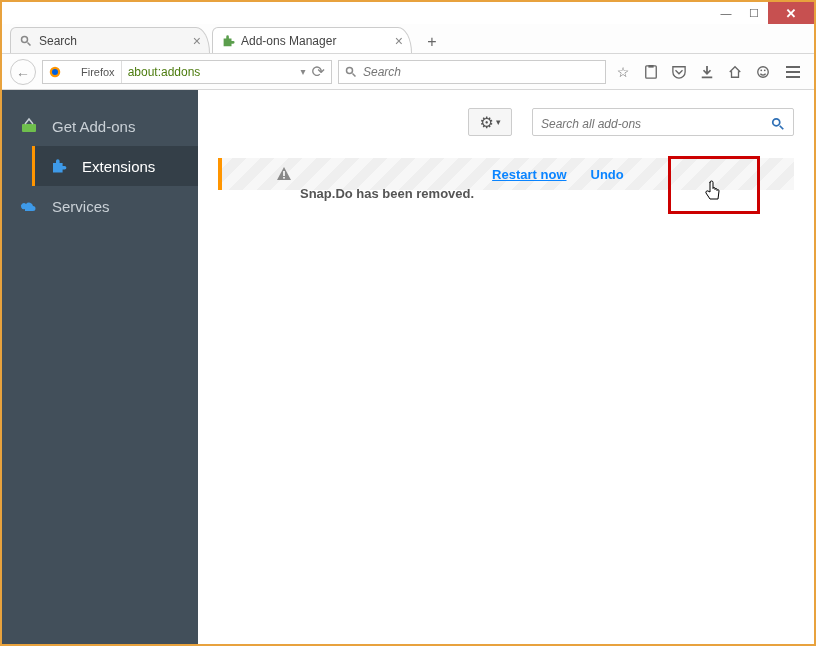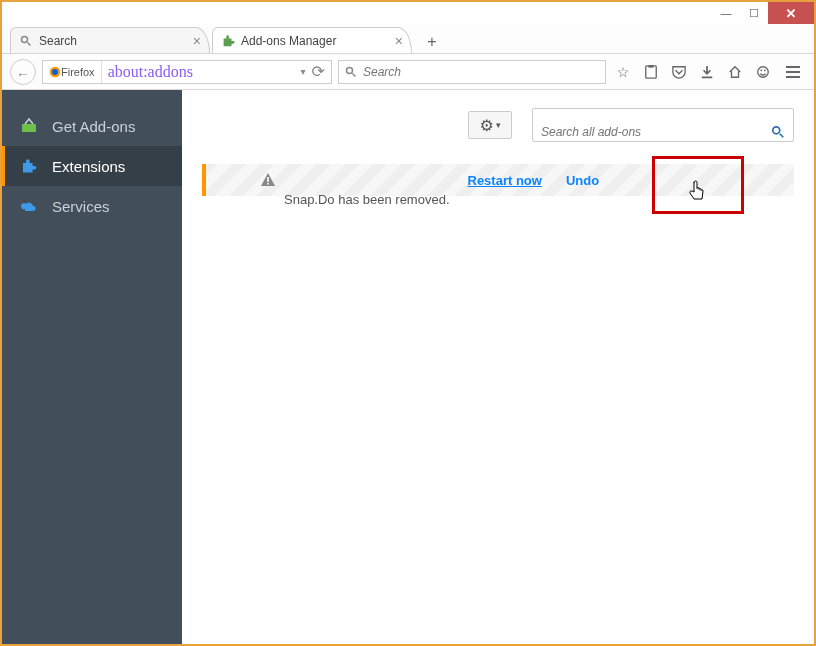--- a/index.html
+++ b/index.html
@@ -15,50 +15,50 @@
 .tab { height: 26px; width: 200px; border: 1px solid #ccc; border-bottom: none; border-top-left-radius: 6px; border-top-right-radius: 14px 26px; background: #f6f6f6; display: flex; align-items: center; padding: 0 8px; margin-right: 2px; font-size: 12px; color: #444; position: relative; }
 .tab.active { background: #fff; }
 .tab .tabicon { width: 14px; height: 14px; margin-right: 6px; display: flex; align-items: center; justify-content: center; }
 .tab .tabclose { margin-left: auto; color: #888; font-size: 14px; }
 .newtab { width: 24px; height: 22px; display: flex; align-items: center; justify-content: center; font-size: 16px; color: #666; margin-left: 6px; }
 
 
 .navbar { height: 36px; background: #fdfdfd; display: flex; align-items: center; padding: 0 8px; gap: 6px; border-bottom: 1px solid #d7d7d7; }
 .backbtn { width: 26px; height: 26px; border: 1px solid #ccc; border-radius: 50%; display: flex; align-items: center; justify-content: center; color: #888; font-size: 14px; }
 .urlbox { flex: 0 0 290px; height: 24px; border: 1px solid #ccc; background: #fff; display: flex; align-items: center; }
-.urlbox .segA { padding: 0 6px; font-size: 11px; color: #555; border-right: 1px solid #ddd; height: 100%; display: flex; align-items: center; gap: 0; }
-.urlbox .segB { padding: 0 6px; font-size: 16px; color: #8b5cf6; flex: 1; font-family: Liberation Serif, serif; }
+.urlbox .segA { padding: 0 6px; font-size: 11px; color: #555; border-right: 1px solid #ddd; height: 100%; display: flex; align-items: center; gap: 20px; }
+.urlbox .segB { padding: 0 6px; font-size: 12px; color: #4d7c0f; flex: 1; font-family: Liberation Sans, sans-serif; }
 .urlbox .segR { padding: 0 6px; color: #888; display: flex; gap: 6px; align-items: center; }
 .searchbox { flex: 1; height: 24px; border: 1px solid #ccc; background: #fff; display: flex; align-items: center; padding: 0 6px; gap: 6px; }
 .searchbox input { border: none; outline: none; flex: 1; font-size: 12px; font-style: italic; color: #999; }
 .tbicon { width: 22px; height: 22px; display: flex; align-items: center; justify-content: center; color: #666; font-size: 14px; }
 .hamburger { width: 26px; height: 26px; display: flex; flex-direction: column; justify-content: center; gap: 3px; align-items: center; }
 .hamburger span { width: 14px; height: 2px; background: #666; }
 
 
 .content { display: flex; height: calc(100% - 22px - 30px - 36px); background: #fff; }
 
 
-.sidebar { width: 180px; background: #424f5a; display: flex; flex-direction: column; padding-top: 16px; }
+.sidebar { width: 196px; background: #424f5a; display: flex; flex-direction: column; padding-top: 16px; }
 .sbitem { height: 40px; display: flex; align-items: center; padding-left: 18px; gap: 14px; color: #c9d0d6; font-size: 15px; cursor: pointer; }
-.sbitem.active { background: #343f48; color: #fff; box-shadow: inset 3px 0 0 #ff9500; }
+.sbitem.active { background: #343f48; color: #fff; box-shadow: inset 3px 0 0 #ff9500; margin-left: 30px; }
 .sbitem .sbicon { width: 18px; height: 18px; display: flex; align-items: center; justify-content: center; }
 
 
 .mainpanel { flex: 1; padding: 18px 20px; position: relative; }
 .toprow { display: flex; justify-content: flex-end; gap: 20px; align-items: center; margin-bottom: 22px; }
 .gearbtn { height: 28px; width: 44px; border: 1px solid #ccc; border-radius: 2px; background: #f6f6f6; display: flex; align-items: center; justify-content: center; gap: 2px; color: #555; }
-.addonsearch { width: 262px; height: 28px; border: 1px solid #ccc; border-radius: 2px; display: flex; align-items: flex-start; padding: 16px 8px; }
+.addonsearch { width: 262px; height: 28px; border: 1px solid #ccc; border-radius: 2px; display: flex; align-items: flex-end; padding: 4px 8px; }
 .addonsearch input { border: none; outline: none; flex: 1; font-size: 12px; font-style: italic; color: #999; }
 .addonsearch .sicon { color: #2e6fb5; font-size: 14px; }
 
 
 .notifbar { height: 32px; border-left: 4px solid #ff9500; background: repeating-linear-gradient(-45deg, #f7f7f7 0 10px, #efefef 10px 20px); display: flex; align-items: center; font-size: 13px; color: #444; position: relative; }
 .notifbar .warnicon { margin-left: 54px; margin-right: 8px; color: #777; }
-.notifbar .msg { font-weight: normal; color: #555; margin-top: 38px; }
+.notifbar .msg { font-weight: bold; color: #555; margin-top: 38px; }
 .notifbar .restart { color: #0a84ff; text-decoration: underline; font-weight: bold; margin-left: 18px; cursor: pointer; }
 .notifbar .undo { color: #0a84ff; font-weight: bold; margin-left: 24px; cursor: pointer; }
 
 
 .redbox { position: absolute; border: 3px solid #c00; left: 470px; top: 66px; width: 92px; height: 58px; pointer-events: none; }
 .cursor { position: absolute; left: 506px; top: 90px; font-size: 18px; color: #000; pointer-events: none; }
 
 
 svg { display: block; }
 

